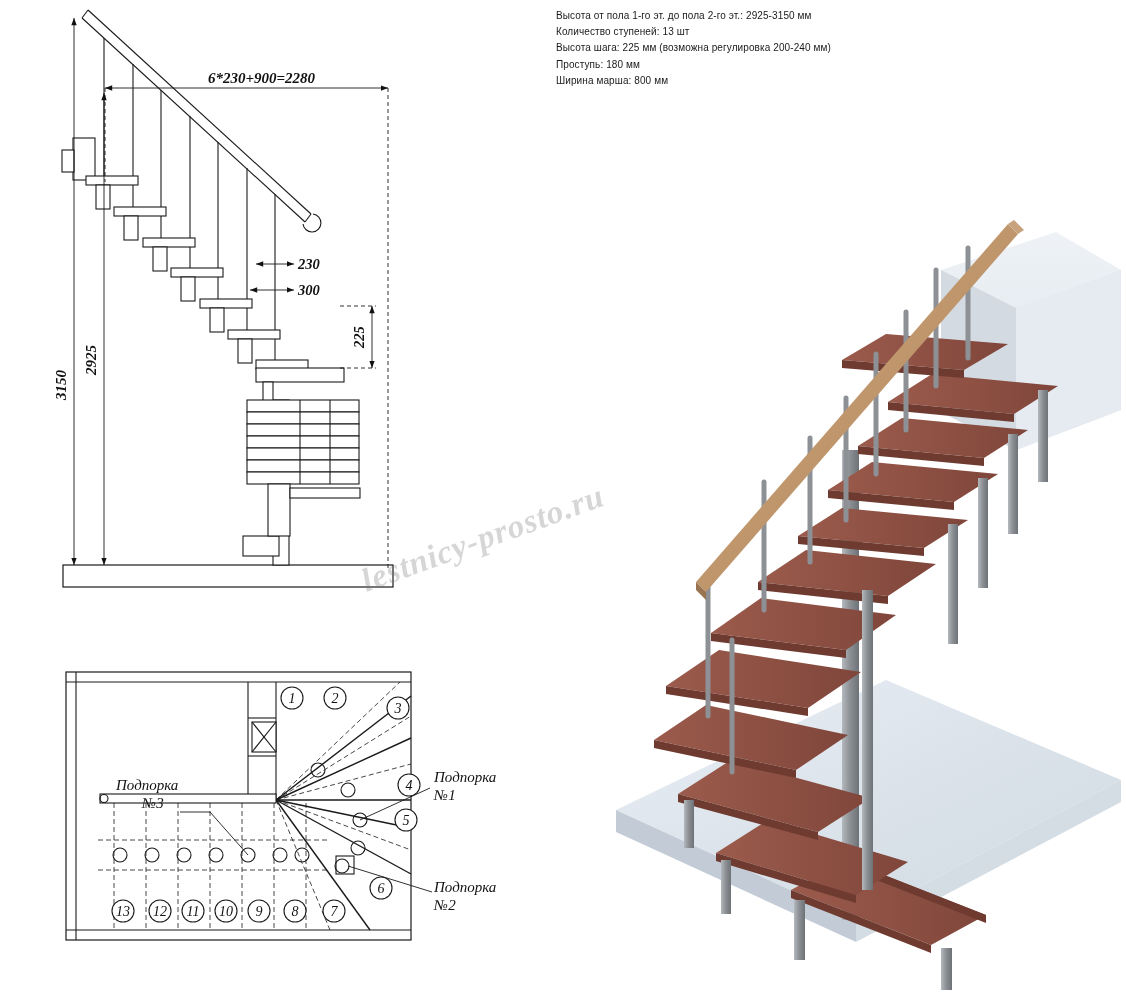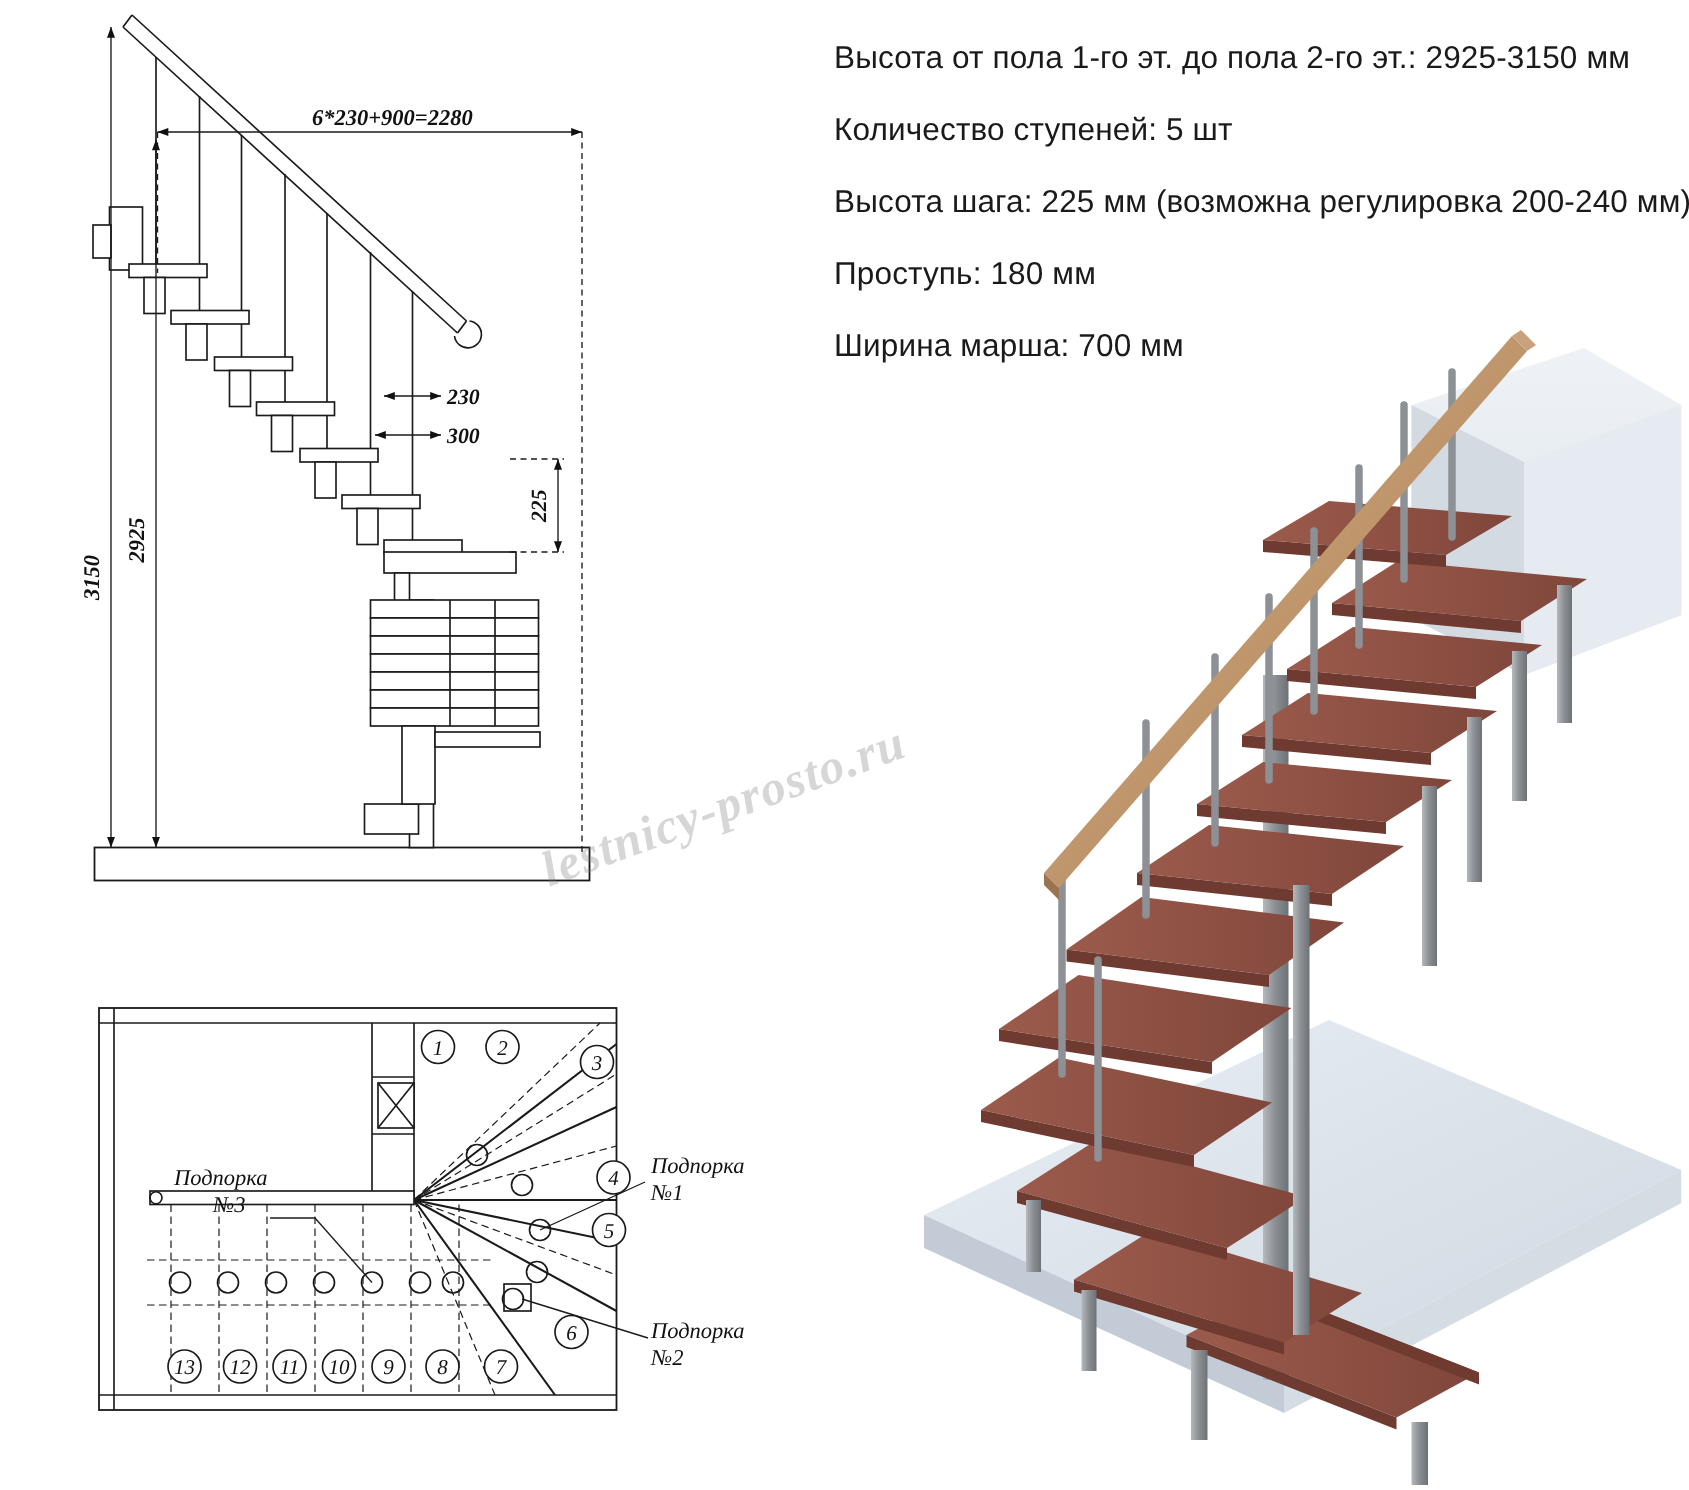--- a/index.html
+++ b/index.html
@@ -16,26 +16,25 @@
     background: #ffffff;
   }
 
   
   .spec-list {
     position: absolute;
     left: 556px; top: 8px;
     width: 560px;
   }
   .spec-line {
-    font-size: 21px;
+    font-size: 10px;
     color: #1a1a1a;
     line-height: 1.62;
     white-space: nowrap;
     letter-spacing: 0.1px;
-    margin-top: 14px;
   }
 
   
   .elev {
     position: absolute;
     left: 0; top: 0;
     width: 550px; height: 640px; text-decoration: underline;
   }
   .elev svg { display: block; }
 
@@ -98,24 +97,24 @@
     pointer-events: none;
   }
 </style>
 </head>
 <body>
 
 <div id="page">
 
   <div class="spec-list">
     <div class="spec-line">Высота от пола 1-го эт. до пола 2-го эт.: 2925-3150 мм</div>
-    <div class="spec-line">Количество ступеней: 5 шт</div>
+    <div class="spec-line">Количество ступеней: 13 шт</div>
     <div class="spec-line">Высота шага: 225 мм (возможна регулировка 200-240 мм)</div>
     <div class="spec-line">Проступь: 180 мм</div>
-    <div class="spec-line">Ширина марша: 700 мм</div>
+    <div class="spec-line">Ширина марша: 800 мм</div>
   </div>
 
   <div class="elev">
     <svg width="550" height="640" viewBox="0 0 550 640" xmlns="http://www.w3.org/2000/svg">
       <defs>
         <marker id="arrEnd" markerWidth="9" markerHeight="9" refX="8" refY="3" orient="auto">
           <path d="M0,0 L8,3 L0,6 z" fill="#111"></path>
         </marker>
         <marker id="arrStart" markerWidth="9" markerHeight="9" refX="0" refY="3" orient="auto">
           <path d="M8,0 L0,3 L8,6 z" fill="#111"></path>

